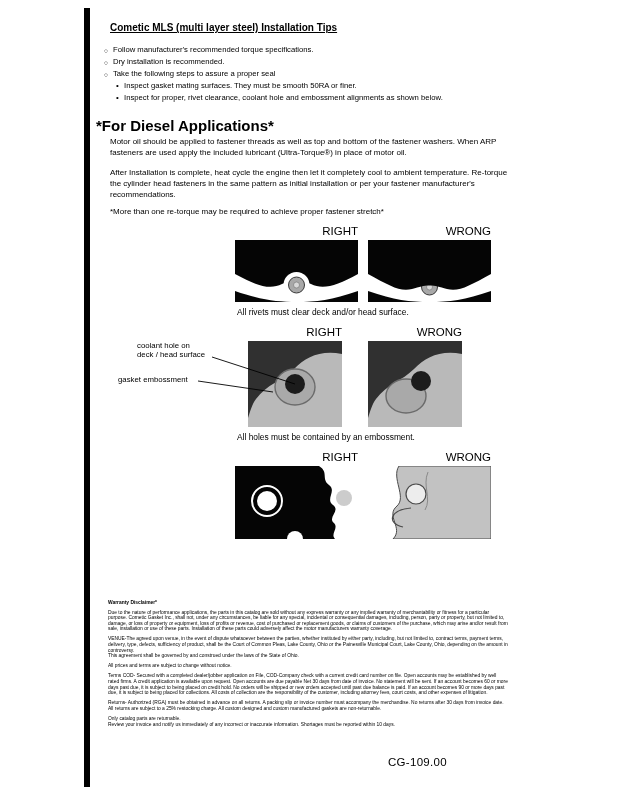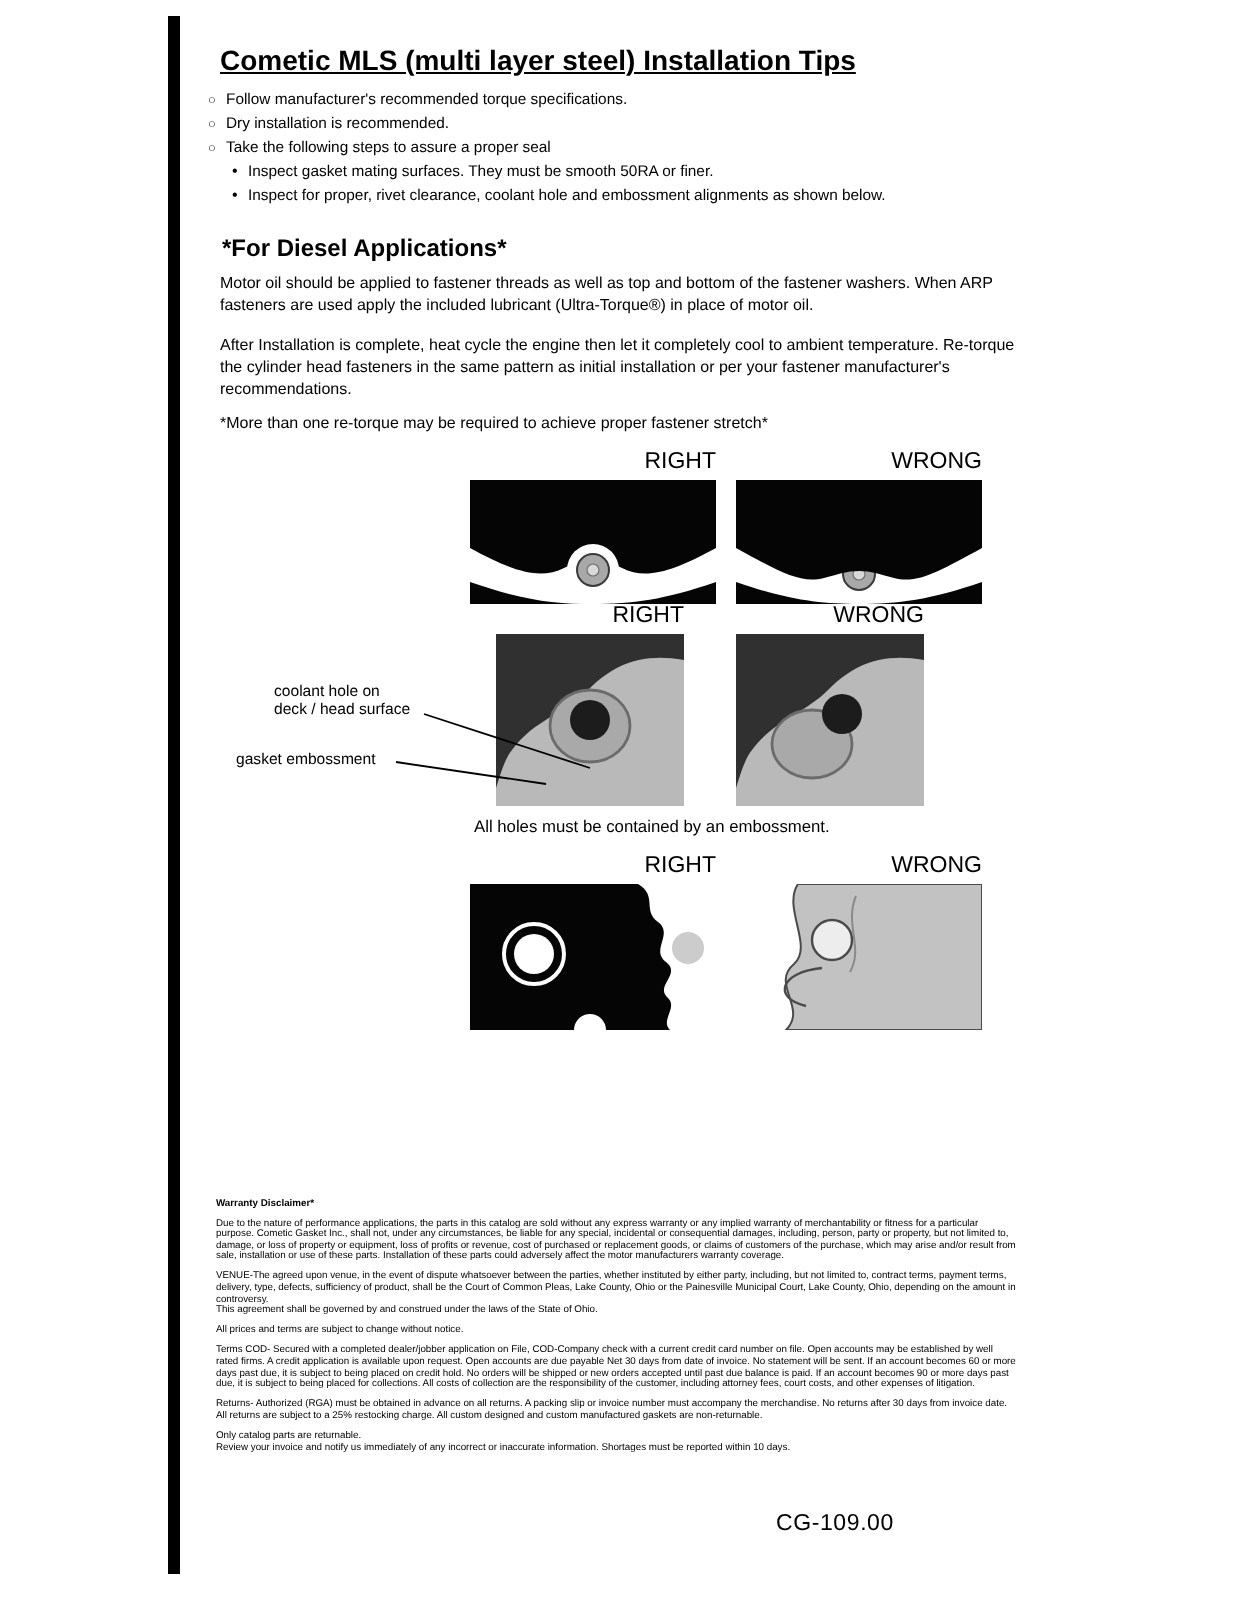--- a/index.html
+++ b/index.html
@@ -1,25 +1,25 @@
 <!DOCTYPE html>
 <html><head>
 <meta charset="utf-8">
 <style>
   html,body{margin:0;padding:0;}
   body{background:#ffffff;}
   .page{position:relative;width:618px;height:800px;background:#ffffff;font-family:"Liberation Sans","DejaVu Sans",sans-serif;color:#000;overflow:hidden;}
   .spine{position:absolute;left:84px;top:8px;width:6px;height:779px;background:#000;}
-  .title{position:absolute;left:110px;top:22px;font-size:14px;font-weight:bold;text-decoration:underline;}
+  .title{position:absolute;left:110px;top:22px;font-size:10px;font-weight:bold;text-decoration:underline;}
   .tips{position:absolute;left:104px;top:42px;font-size:7.7px;}
   .tip{display:flex;height:12px;align-items:flex-end;}
   .tip .b{width:9px;font-size:6.5px;}
   .tip.sub{margin-left:12px;}
   .tip.sub .b{font-size:8px;width:8px;}
-  .dheading{position:absolute;left:111px;top:117px;font-size:12px;font-weight:bold;}
+  .dheading{position:absolute;left:96px;top:117px;font-size:15px;font-weight:bold;}
   .para{position:absolute;left:110px;font-size:8px;line-height:11px;}
   .p1{top:136px;width:402px;}
   .p2{top:167px;width:408px;}
   .pnote{top:206px;width:420px;}
   .figs{position:absolute;left:235px;top:225px;width:256px;}
   .fhead{display:flex;font-size:11.5px;line-height:13px;}
   .fhead span{display:block;width:123px;text-align:right;}
   .fhead span+span{margin-left:10px;}
   .fhead.narrow span{width:94px;}
   .fhead.narrow span:first-child{margin-left:13px;}
@@ -92,20 +92,21 @@
         <circle cx="61.5" cy="45" r="3" fill="#d8d8d8" stroke="#707070" stroke-width="0.6"></circle>
       </svg>
       <svg width="123" height="62" viewBox="0 0 123 62">
         <rect width="123" height="62" fill="#ffffff"></rect>
         <circle cx="61.5" cy="47" r="8" fill="#a8a8a8" stroke="#3a3a3a" stroke-width="1"></circle>
         <circle cx="61.5" cy="47" r="3" fill="#d8d8d8" stroke="#707070" stroke-width="0.6"></circle>
         <path d="M0,0 H123 V34 C101,46 91,52 79,49 C71,47 68,45.5 61.5,45.5 C55,45.5 52,47 44,49 C32,52 22,46 0,34 Z" fill="#050505"></path>
         <path d="M0,51 C26,60 42,62 61.5,62 C81,62 97,60 123,51 V62 H0 Z" fill="#050505"></path>
       </svg>
     </div>
+    <div class="fcap">All rivets must clear deck and/or head surface.</div>
 
     <div class="fhead narrow">
       <span>RIGHT</span>
       <span>WRONG</span>
     </div>
     <div class="frow narrow">
       <svg width="94" height="86" viewBox="0 0 94 86">
         <rect width="94" height="86" fill="#b9b9b9"></rect>
         <path d="M0,0 H94 V13 C72,9 58,16 46,28 C34,40 19,43 8,58 C4,63 2,71 0,77 Z" fill="#303030"></path>
         <ellipse cx="47" cy="46" rx="20" ry="18" fill="#a9a9a9" stroke="#6b6b6b" stroke-width="1.4"></ellipse>

